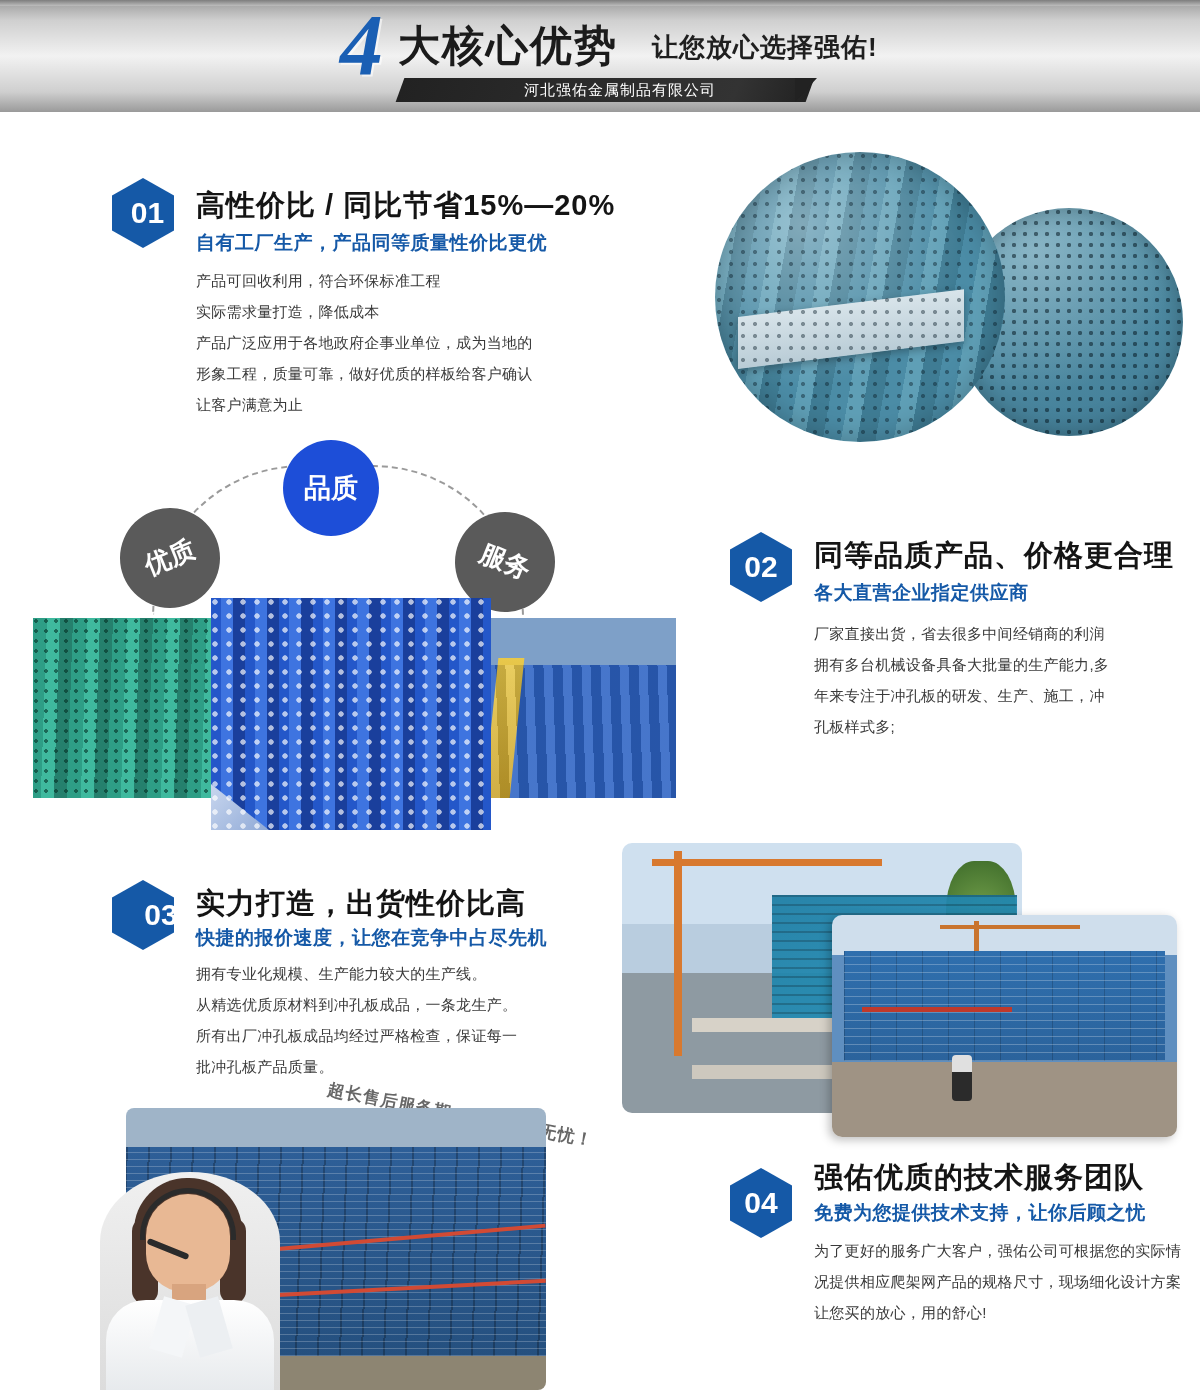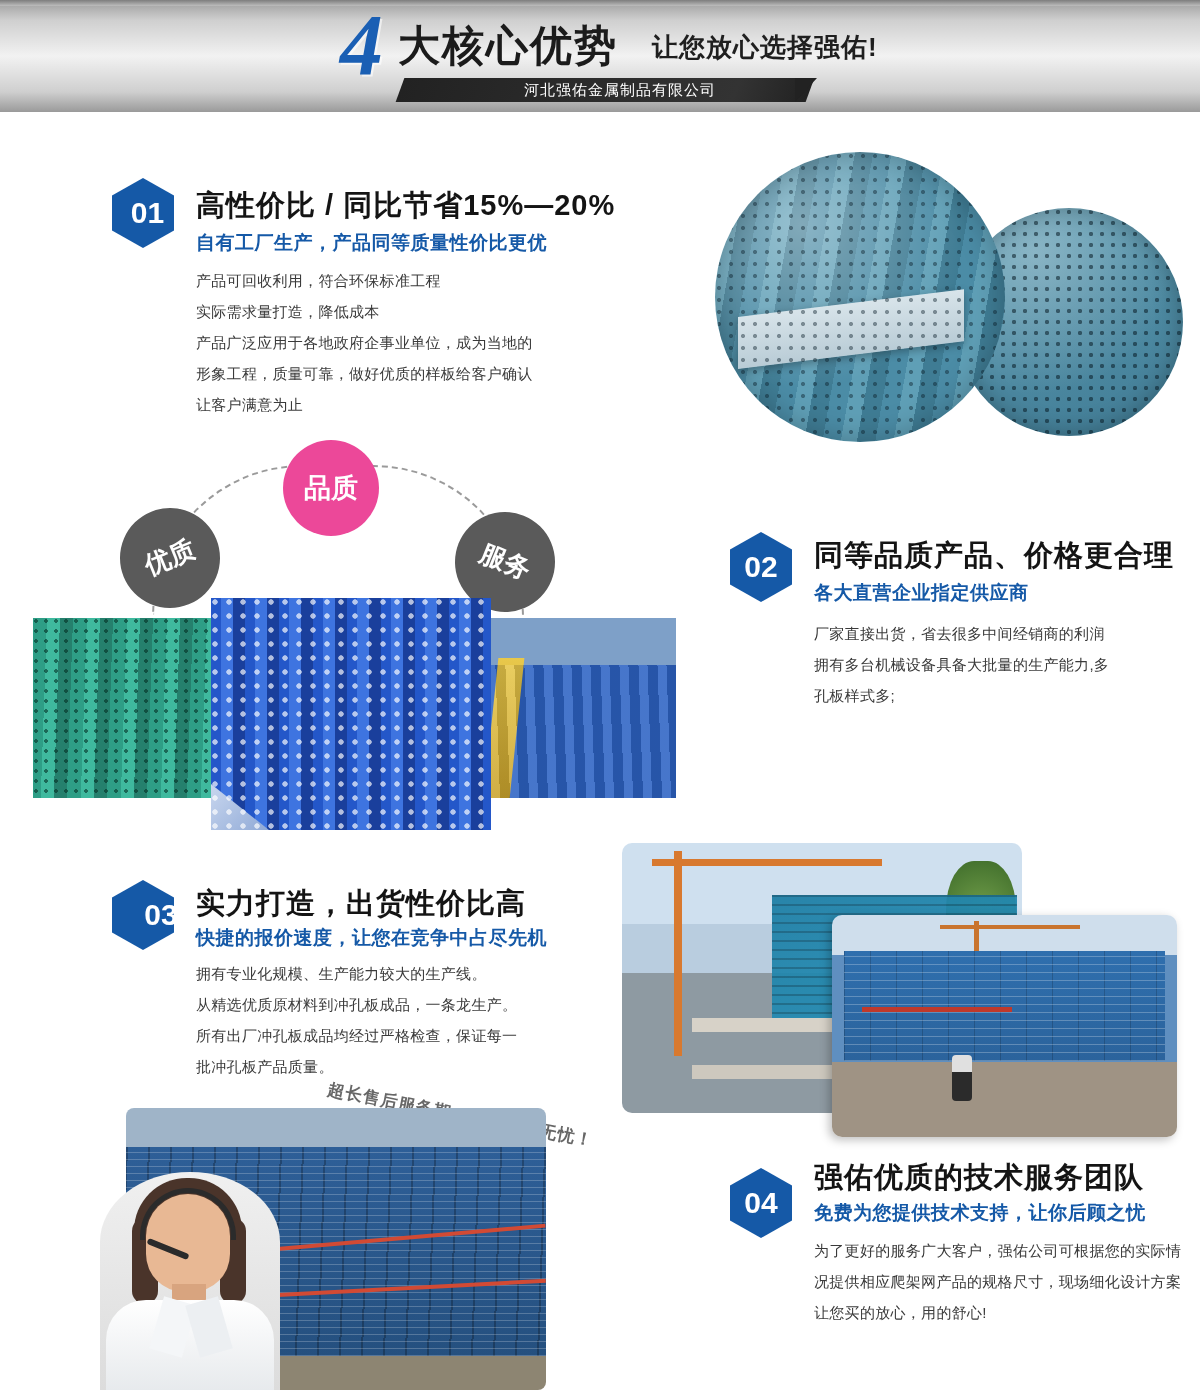--- a/index.html
+++ b/index.html
@@ -128,21 +128,21 @@
   }
 
   
   .bubble {
     position: absolute; border-radius: 50%;
     background: #5b5b5b;
     color: #fff; font-weight: bold;
     display:flex; align-items:center; justify-content:center;
     text-align:center;
   }
-  .bubble.b-top { left: 283px; top: 440px; width: 96px; height: 96px; font-size: 27px; background:#ec4899;}
+  .bubble.b-top { left: 283px; top: 440px; width: 96px; height: 96px; font-size: 27px; background:#1d4ed8;}
   .bubble.b-left { left: 120px; top: 508px; width: 100px; height: 100px; font-size: 26px; background:#5a5a5a; transform: rotate(-22deg);}
   .bubble.b-right { left: 455px; top: 512px; width: 100px; height: 100px; font-size: 26px; background:#5a5a5a; transform: rotate(22deg);}
   .bubble span { display:block; line-height: 1.05; }
   .dash-arc {
     position: absolute; left: 152px; top: 465px; width: 372px; height: 150px;
     border: 2px dashed #9a9a9a;
     border-bottom: none; border-left-color: #9a9a9a; border-right-color:#9a9a9a;
     border-radius: 190px 190px 0 0;
     z-index: -1;
   }
@@ -377,20 +377,21 @@
 <div class="imgbox p-blue-main">
   <div class="wedge"></div>
 </div>
 
 <div class="num-badge" style="left:730px; top:532px;">02</div>
 <div class="title-main" style="left:814px; top:536px;">同等品质产品、价格更合理</div>
 <div class="title-sub" style="left:814px; top:580px;">各大直营企业指定供应商</div>
 <div class="body-text" style="left:814px; top:618px;">
   <div>厂家直接出货，省去很多中间经销商的利润</div>
   <div>拥有多台机械设备具备大批量的生产能力,多</div>
+  <div>年来专注于冲孔板的研发、生产、施工，冲</div>
   <div>孔板样式多;</div>
 </div>
 
 <div class="num-badge" style="left:112px; top:880px;padding-left:36px;">03</div>
 <div class="title-main" style="left:196px; top:884px;">实力打造，出货性价比高</div>
 <div class="title-sub" style="left:196px; top:925px;">快捷的报价速度，让您在竞争中占尽先机</div>
 <div class="body-text" style="left:196px; top:958px;">
   <div>拥有专业化规模、生产能力较大的生产线。</div>
   <div>从精选优质原材料到冲孔板成品，一条龙生产。</div>
   <div>所有出厂冲孔板成品均经过严格检查，保证每一</div>

